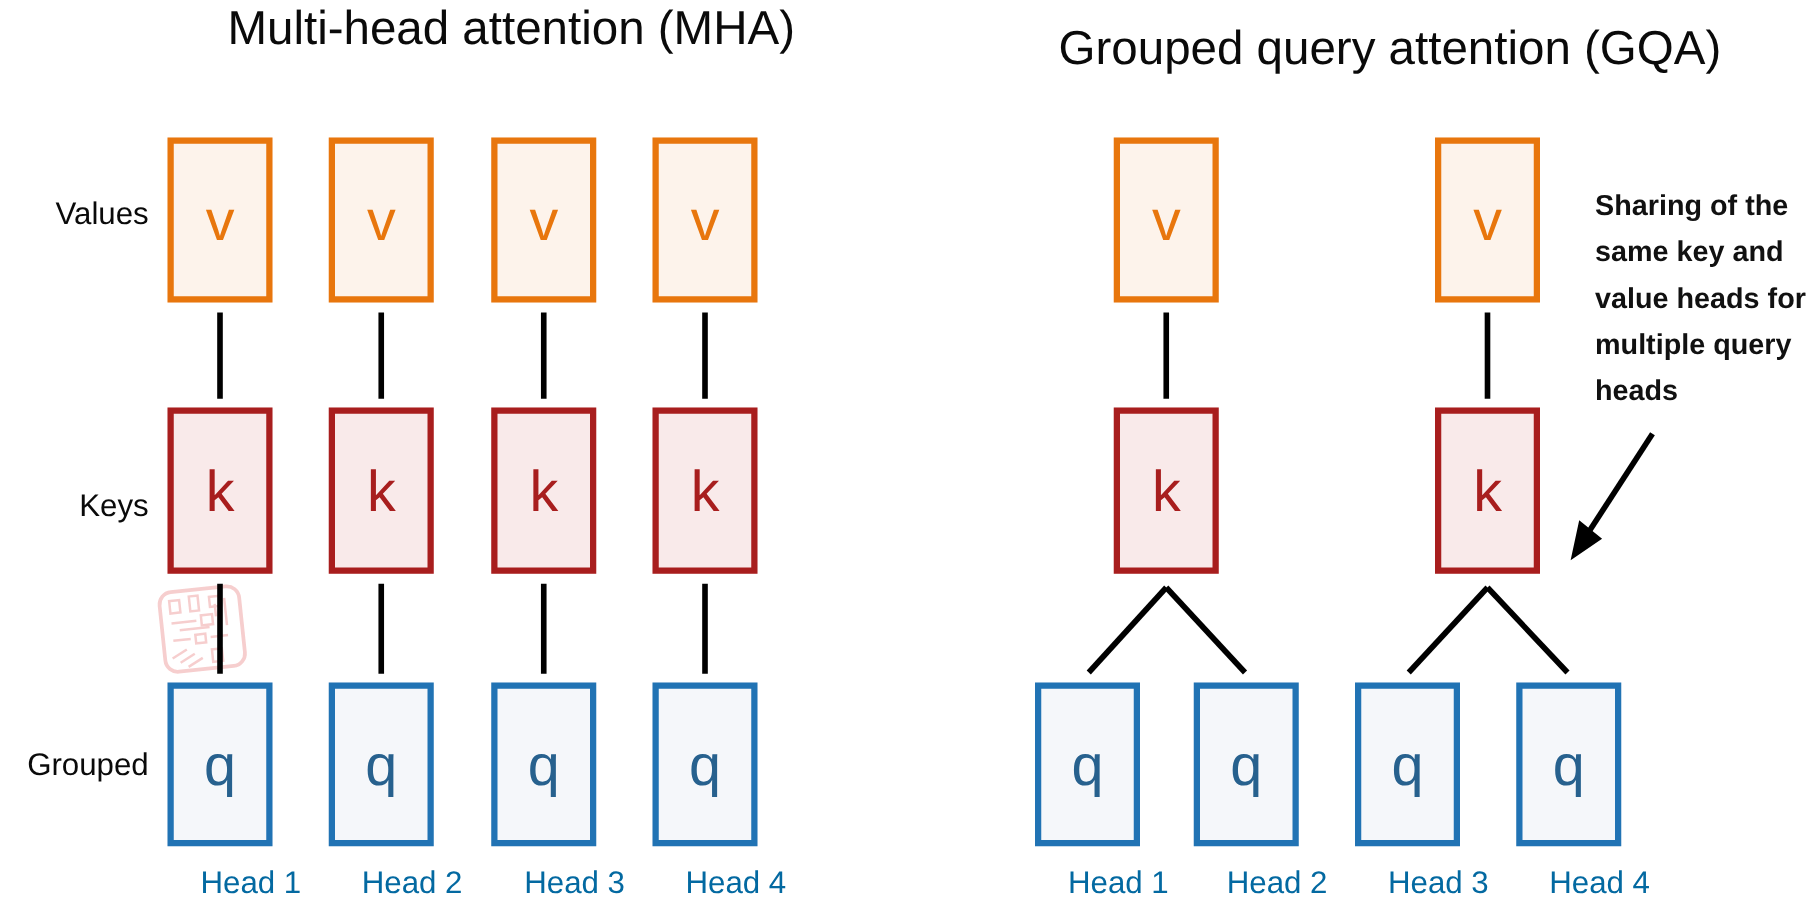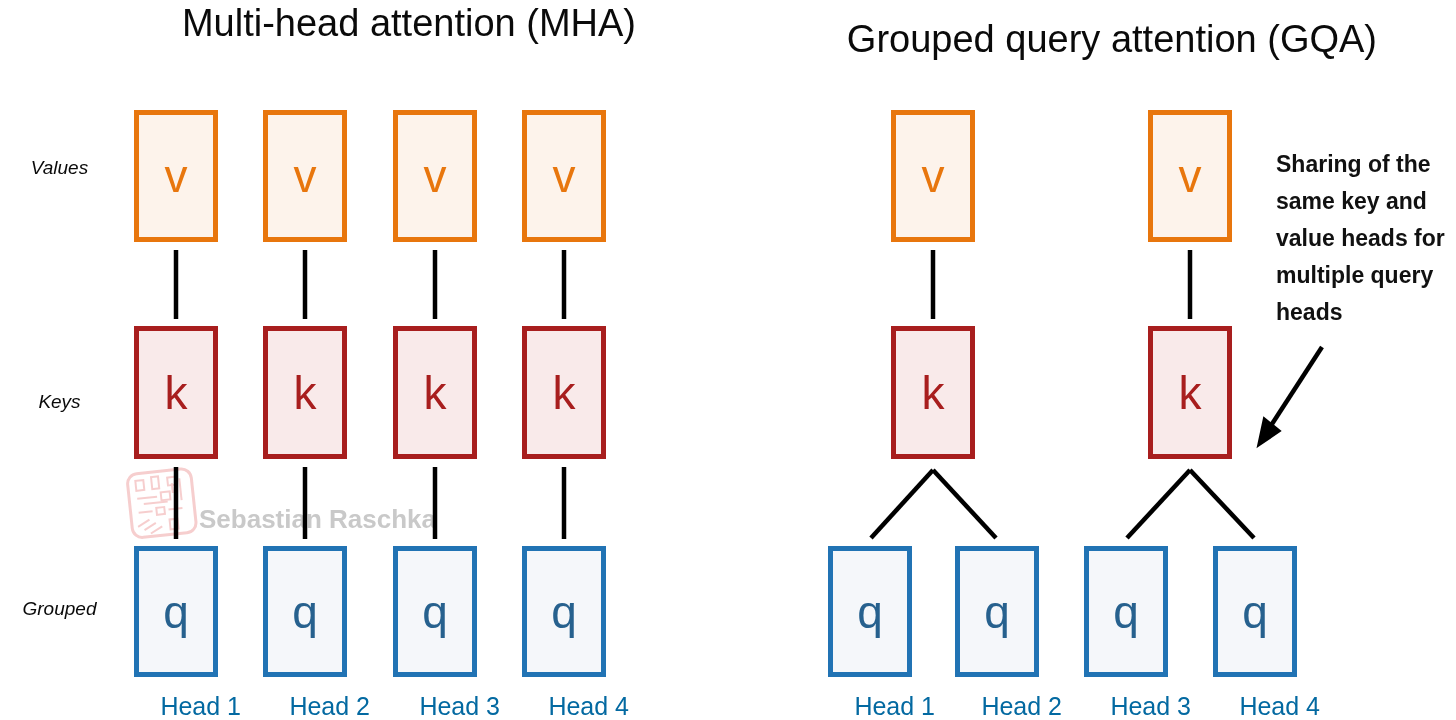--- a/index.html
+++ b/index.html
@@ -5,22 +5,22 @@
   html,body{margin:0;padding:0;background:#ffffff;}
   .canvas{
     position:relative;width:1456px;height:720px;background:#ffffff;overflow:hidden;
     font-family:"Liberation Sans", sans-serif;color:#0a0a0a;
   }
   .title{
     position:absolute;top:2px;width:580px;text-align:right;
     font-size:38px;letter-spacing:0px;color:#0a0a0a;white-space:nowrap;
   }
   .row-label{
-    position:absolute;left:0;width:119px;text-align:center;
-    font-size:19px;color:#0a0a0a;white-space:nowrap;font-style:italic;
+    position:absolute;left:0;width:119px;text-align:right;
+    font-size:25px;color:#0a0a0a;white-space:nowrap;
   }
   .box{
     position:absolute;width:84px;box-sizing:border-box;
     display:flex;align-items:center;justify-content:center;
     font-size:46px;line-height:1;
   }
   .box.v{height:132px;border:5px solid #E8760D;background:#FDF3EB;color:#E8760D;}
   .box.k{height:133px;border:5px solid #A81E1E;background:#F9EAEA;color:#A81E1E;}
   .box.q{height:131px;border:5px solid #2173B4;background:#F5F7FA;color:#27618E;}
   .head-label{
@@ -58,21 +58,20 @@
         <line x1="44" y1="44" x2="58" y2="44"></line>
         <line x1="50" y1="18" x2="50" y2="28"></line>
         <line x1="58" y1="14" x2="58" y2="36"></line>
         <line x1="12" y1="58" x2="24" y2="52"></line>
         <line x1="18" y1="62" x2="30" y2="56"></line>
         <line x1="24" y1="66" x2="36" y2="60"></line>
         <rect x="44" y="54" width="8" height="10"></rect>
       </g>
     </g>
   </svg>
-  <div class="watermark-text">Sebastian Raschka</div>
 
   <svg class="connectors" viewBox="0 0 1456 720">
     <g stroke="#000000" stroke-width="4.5">
 
       <line x1="176" y1="250" x2="176" y2="319"></line>
       <line x1="305" y1="250" x2="305" y2="319"></line>
       <line x1="435" y1="250" x2="435" y2="319"></line>
       <line x1="564" y1="250" x2="564" y2="319"></line>
 
       <line x1="176" y1="467" x2="176" y2="539"></line>

